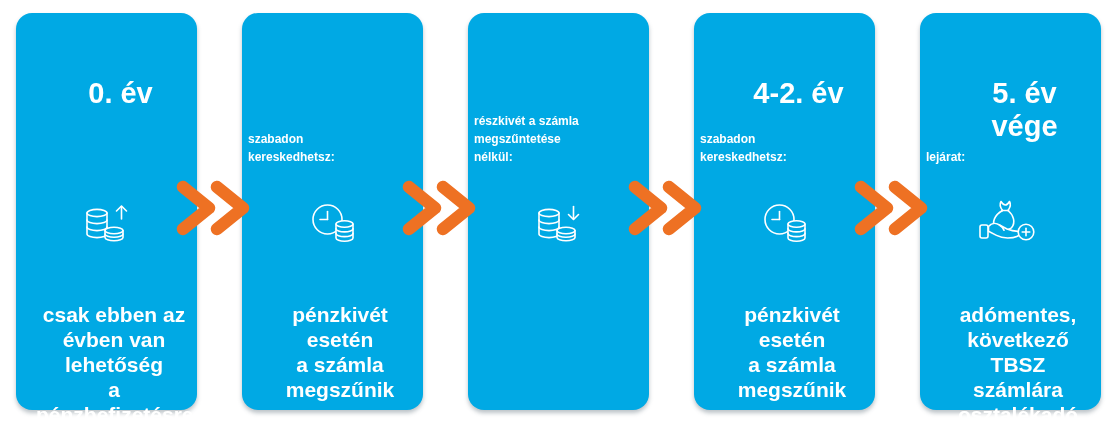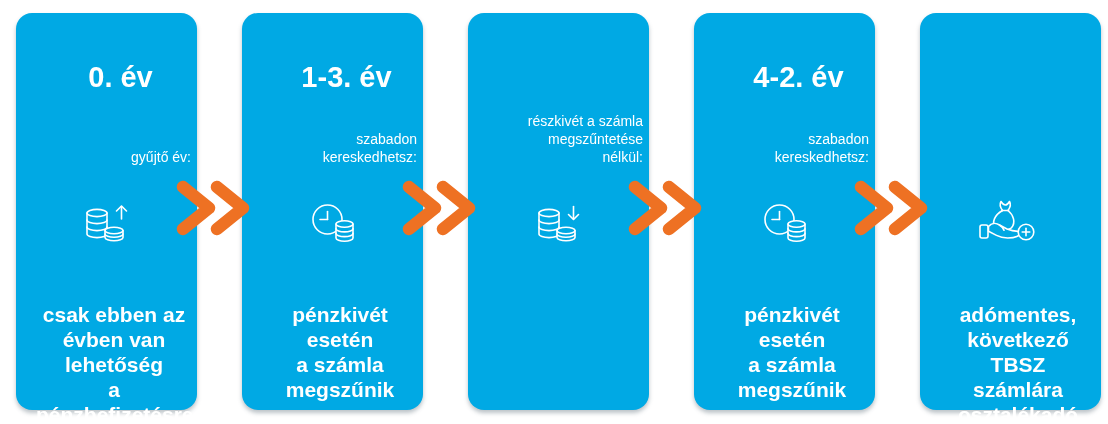--- a/index.html
+++ b/index.html
@@ -22,29 +22,29 @@
   .card{
     position:relative;
     width:181px;height:397px;
     background:var(--card-bg);
     border-radius:16px;
     color:var(--text-color);
     box-shadow:0 3px 4px rgba(60,80,95,0.35);
     flex:none;
   }
   .card-title{
-    position:absolute;top:48px;left:0;right:0;margin:0;
+    position:absolute;top:48px;left:0;right:0;margin:16px;
     text-align:center;
     font-size:29px;line-height:33px;font-weight:700;padding-left:28px;
   }
   .card-subtitle{
     position:absolute;top:0;left:6px;right:6px;height:153px;
     display:flex;flex-direction:column;justify-content:flex-end;
-    text-align:right;
-    font-size:14px;line-height:18px;font-weight:400;
+    text-align:left;
+    font-size:12px;line-height:18px;font-weight:700;
     white-space:pre-line;
   }
   .card-icon{
     position:absolute;top:182px;left:0;right:0;height:56px;
     display:flex;align-items:center;justify-content:center;
   }
   .card-body{
     position:absolute;top:249px;left:20px;right:5px;
     text-align:center;
     font-size:21px;line-height:25px;font-weight:700;
@@ -70,21 +70,20 @@
   }
   .icon-svg .fillbg{fill:var(--card-bg);}
 </style>
 </head>
 <body>
 
 <div class="canvas">
   <div class="cards" id="cards">
   <section class="card">
     <h2 class="card-title">0. év</h2>
-    <div class="card-subtitle">gyűjtő év:</div>
     <div class="card-icon">
           <svg class="icon-svg" width="48" height="48" viewBox="0 0 48 48">
     <path d="M38.5 20 V7.5"></path>
     <path d="M33.5 12 L38.5 7 L43.5 12"></path>
     <path d="M4 14 a10 3.6 0 0 1 20 0 V35 a10 3.6 0 0 1 -20 0 Z"></path>
     <path d="M4 14 a10 3.6 0 0 0 20 0"></path>
     <path d="M4 21 a10 3.6 0 0 0 20 0"></path>
     <path d="M4 28 a10 3.6 0 0 0 20 0"></path>
     <path class="fillbg" d="M22 31.5 a9 3.3 0 0 1 18 0 V38.5 a9 3.3 0 0 1 -18 0 Z"></path>
     <path d="M22 31.5 a9 3.3 0 0 0 18 0"></path>
@@ -92,21 +91,20 @@
   </svg>
         </div>
     <div class="card-body">csak ebben az
 évben van lehetőség
 a pénzbefizetésre,
 valamint elkezdheted
 a kereskedést</div>
   </section>
 
   <section class="card">
-    <h2 class="card-title">1-3. év</h2>
     <div class="card-subtitle">szabadon
 kereskedhetsz:</div>
     <div class="card-icon">
           <svg class="icon-svg" width="48" height="48" viewBox="0 0 48 48">
     <circle cx="18.5" cy="20.5" r="14.5"></circle>
     <path d="M18.5 20.5 V12.5"></path>
     <path d="M18.5 20.5 H11"></path>
     <path class="fillbg" d="M27 25 a8.5 3.2 0 0 1 17 0 V39 a8.5 3.2 0 0 1 -17 0 Z"></path>
     <path d="M27 25 a8.5 3.2 0 0 0 17 0"></path>
     <path d="M27 29.7 a8.5 3.2 0 0 0 17 0"></path>
@@ -149,20 +147,22 @@
     <path d="M27 25 a8.5 3.2 0 0 0 17 0"></path>
     <path d="M27 29.7 a8.5 3.2 0 0 0 17 0"></path>
     <path d="M27 34.4 a8.5 3.2 0 0 0 17 0"></path>
   </svg>
         </div>
     <div class="card-body">pénzkivét esetén
 a számla megszűnik</div>
   </section>
 
   <section class="card">
+    <h2 class="card-title">5. év vége</h2>
+    <div class="card-subtitle">lejárat:</div>
     <div class="card-icon">
           <svg class="icon-svg" width="66" height="50" viewBox="0 0 66 50">
     <path d="M24.5 12.5 C22 9 21.5 6 23 3.5 C24.8 6.2 26.3 7 27.3 7 C28.3 7 29.8 6.2 31.5 3.5 C33 6 32.5 9 30 12.5"></path>
     <path d="M24 12.5 H30.5"></path>
     <path d="M24.5 12.5 C16.5 17 13.5 24.5 17 29.8 C19 32.6 30.5 32.9 33.5 29.8 C38 24.5 35.5 17 30 12.5"></path>
     <rect x="2" y="27" width="8" height="13" rx="2"></rect>
     <path class="fillbg" d="M10.5 28.5 C13.5 25 18 24.5 21.5 27 L29 31 C33.5 32.8 37.5 33.4 41.5 33.4 L41 37.6 C34 40.8 25 40.8 18.5 37.4 L10.5 33.2 Z"></path>
     <path d="M21.5 27 C24 28.6 25.3 30.2 26 32.3"></path>
     <circle class="fillbg" cx="48" cy="34" r="7.8"></circle>
     <path d="M48 30.2 V37.8"></path>

